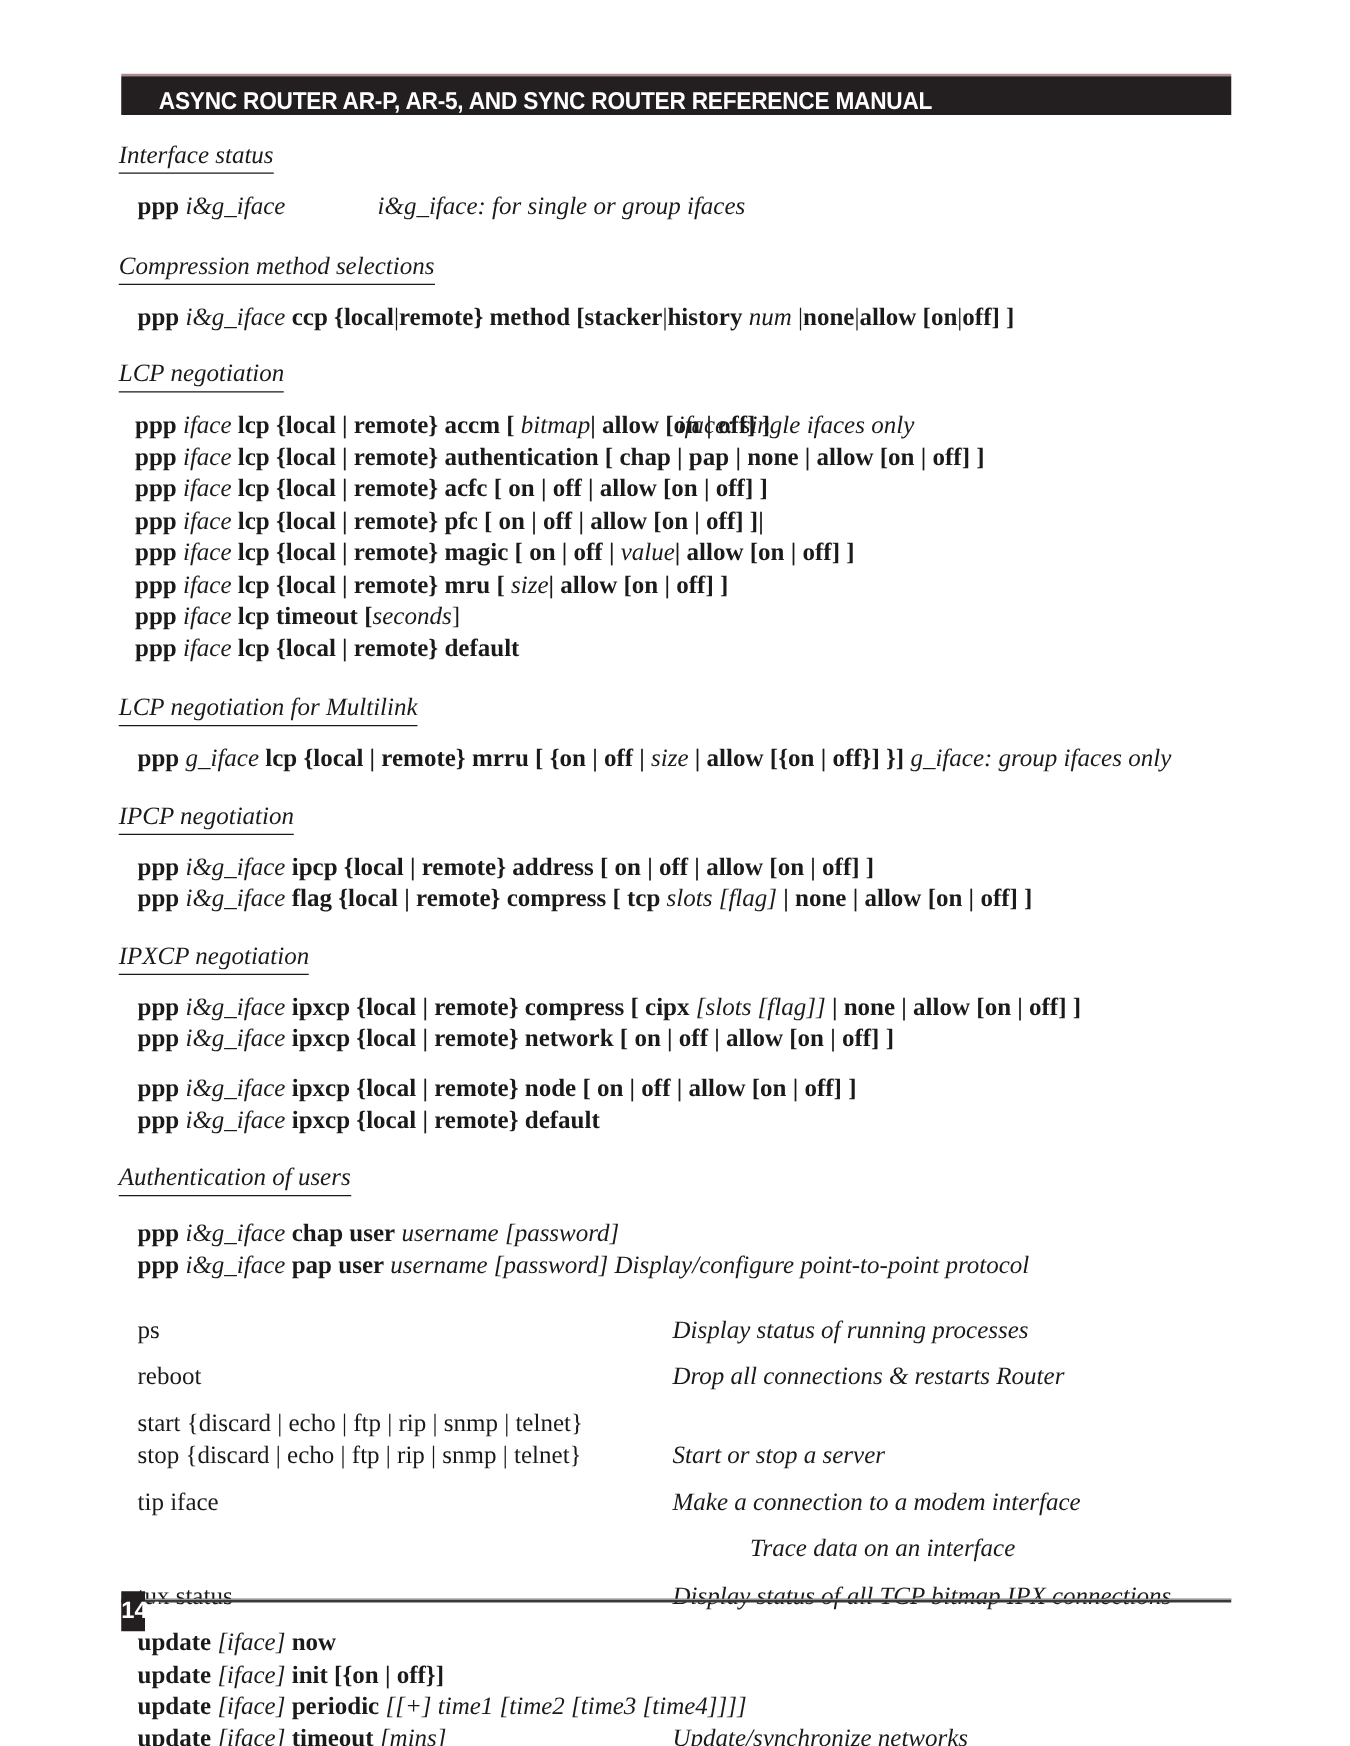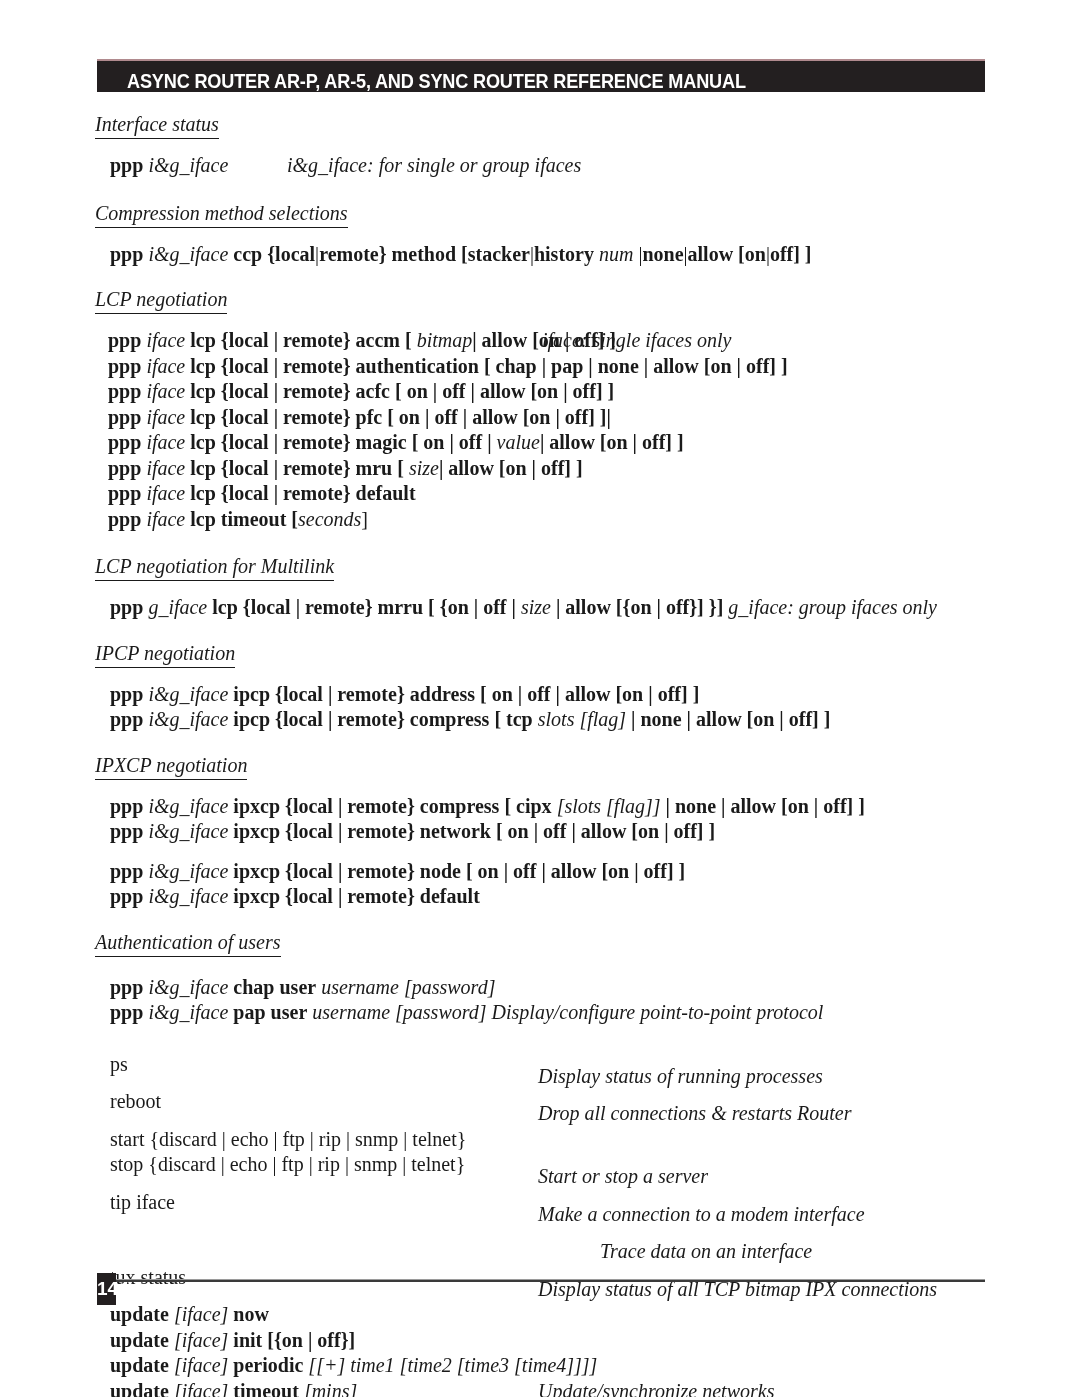--- a/index.html
+++ b/index.html
@@ -119,21 +119,21 @@
     white-space: nowrap;
   }
   .row .cmd {
     position: absolute;
     left: 110px;
     top: 0;
   }
   .row .desc {
     position: absolute;
     left: 538px;
-    top: 12px;
+    top: 0;
     font-style: italic;
   }
 
   
   .footer-rule {
     position: absolute;
     left: 97px;
     top: 1279px;
     width: 888px;
     height: 3px;
@@ -170,21 +170,21 @@
   <div class="content">
 
     <div class="section-head-wrap">
       <div class="section-head">Interface status</div>
     </div>
     <div class="sp14"></div>
     <div class="cmd-block">
       <div class="line">
         <span class="b">ppp</span>
         <span class="i">i&amp;g_iface</span>
-        <span class="note" style="left:177px;">i&amp;g_iface: for single or group ifaces</span>
+        <span class="note" style="left:192px;">i&amp;g_iface: for single or group ifaces</span>
       </div>
     </div>
 
     <div class="sp22"></div>
 
     <div class="section-head-wrap">
       <div class="section-head">Compression method selections</div>
     </div>
     <div class="sp14"></div>
     <div class="cmd-block">
@@ -233,26 +233,26 @@
       </div>
 
       <div class="line"><span class="b">ppp</span>
         <span class="i">iface</span>
         <span class="b">lcp {local | remote} mru [</span>
         <span class="i">size</span><span class="b">| allow [on | off] ]</span>
       </div>
 
       <div class="line"><span class="b">ppp</span>
         <span class="i">iface</span>
+        <span class="b">lcp timeout [</span><span class="i">seconds</span><span class="reg">]</span>
+      </div>
+
+      <div class="line"><span class="b">ppp</span>
+        <span class="i">iface</span>
         <span class="b">lcp {local | remote} default</span>
-      </div>
-
-      <div class="line"><span class="b">ppp</span>
-        <span class="i">iface</span>
-        <span class="b">lcp timeout [</span><span class="i">seconds</span><span class="reg">]</span>
       </div>
 
     </div>
 
     <div class="sp22"></div>
 
     <div class="section-head-wrap">
       <div class="section-head">LCP negotiation for Multilink</div>
     </div>
     <div class="sp14"></div>
@@ -272,21 +272,21 @@
       <div class="section-head">IPCP negotiation</div>
     </div>
     <div class="sp14"></div>
     <div class="cmd-block">
       <div class="line"><span class="b">ppp</span>
         <span class="i">i&amp;g_iface</span>
         <span class="b">ipcp {local | remote} address [ on | off | allow [on | off] ]</span>
       </div>
       <div class="line"><span class="b">ppp</span>
         <span class="i">i&amp;g_iface</span>
-        <span class="b">ipcp {local | remote} compress [ tcp</span>
+        <span class="b">flag {local | remote} compress [ tcp</span>
         <span class="i">slots [flag]</span>
         <span class="b">| none | allow [on | off] ]</span>
       </div>
     </div>
 
     <div class="sp20"></div>
 
     <div class="section-head-wrap">
       <div class="section-head">IPXCP negotiation</div>
     </div>

